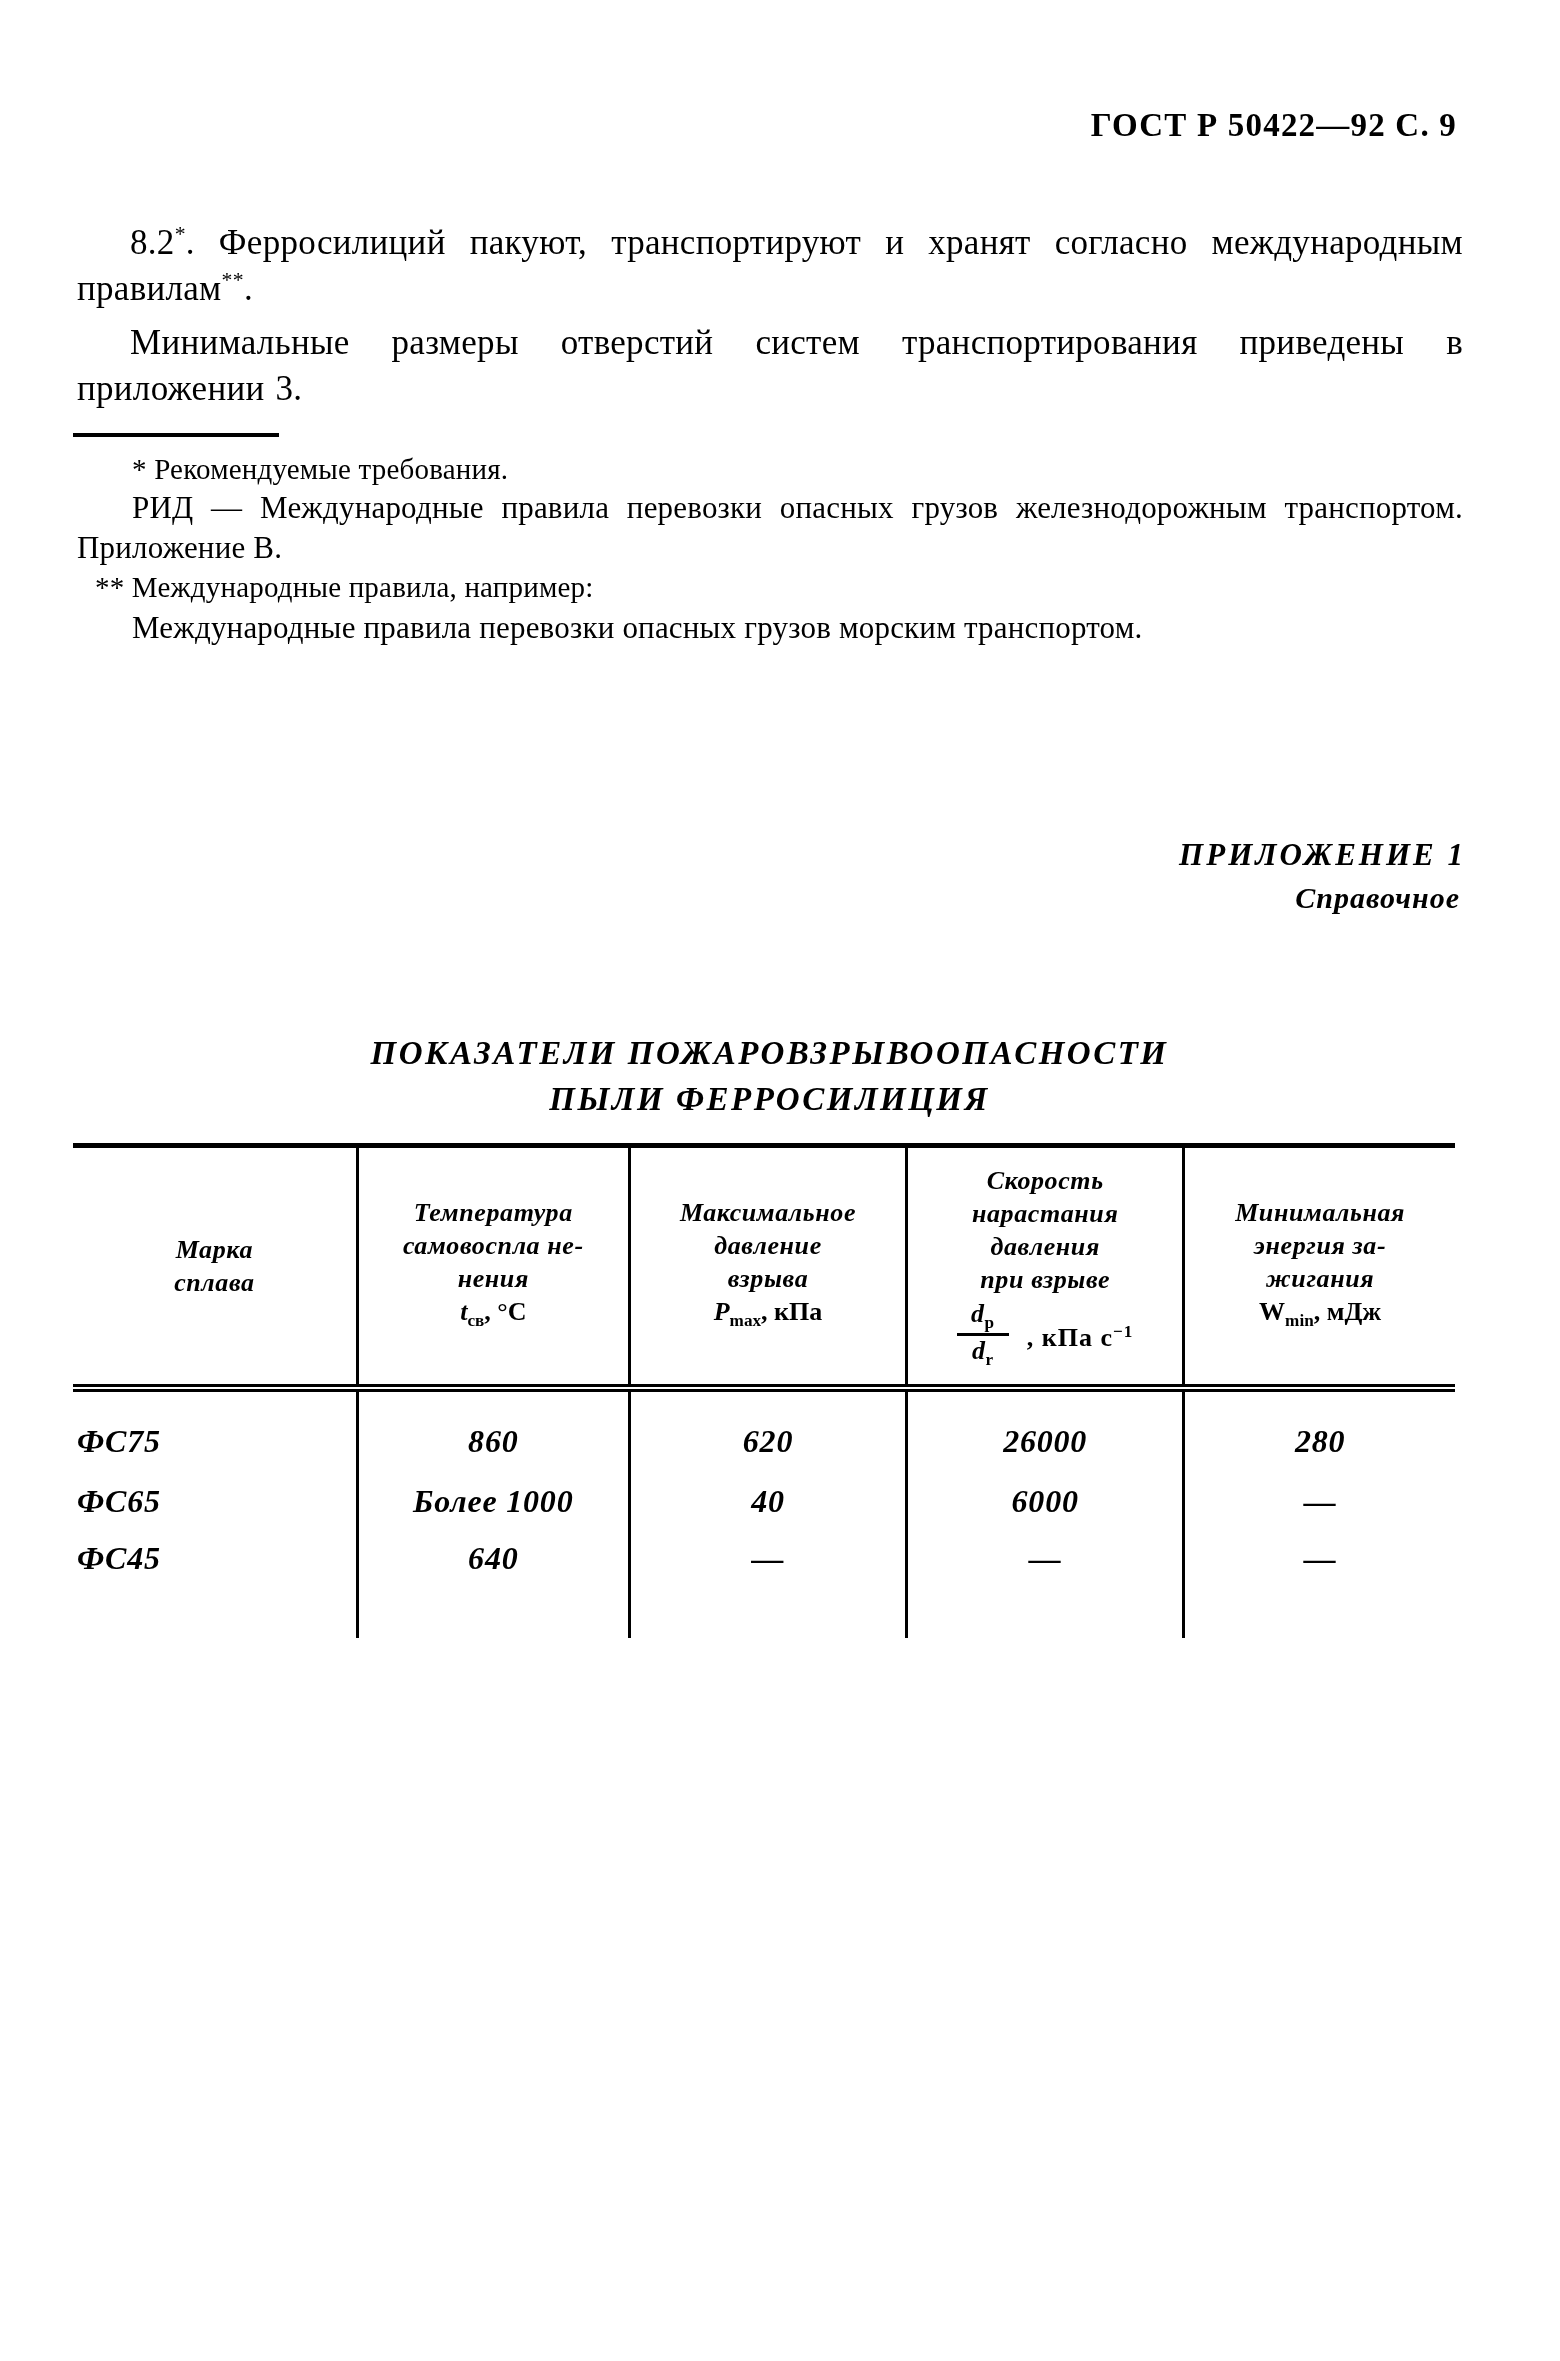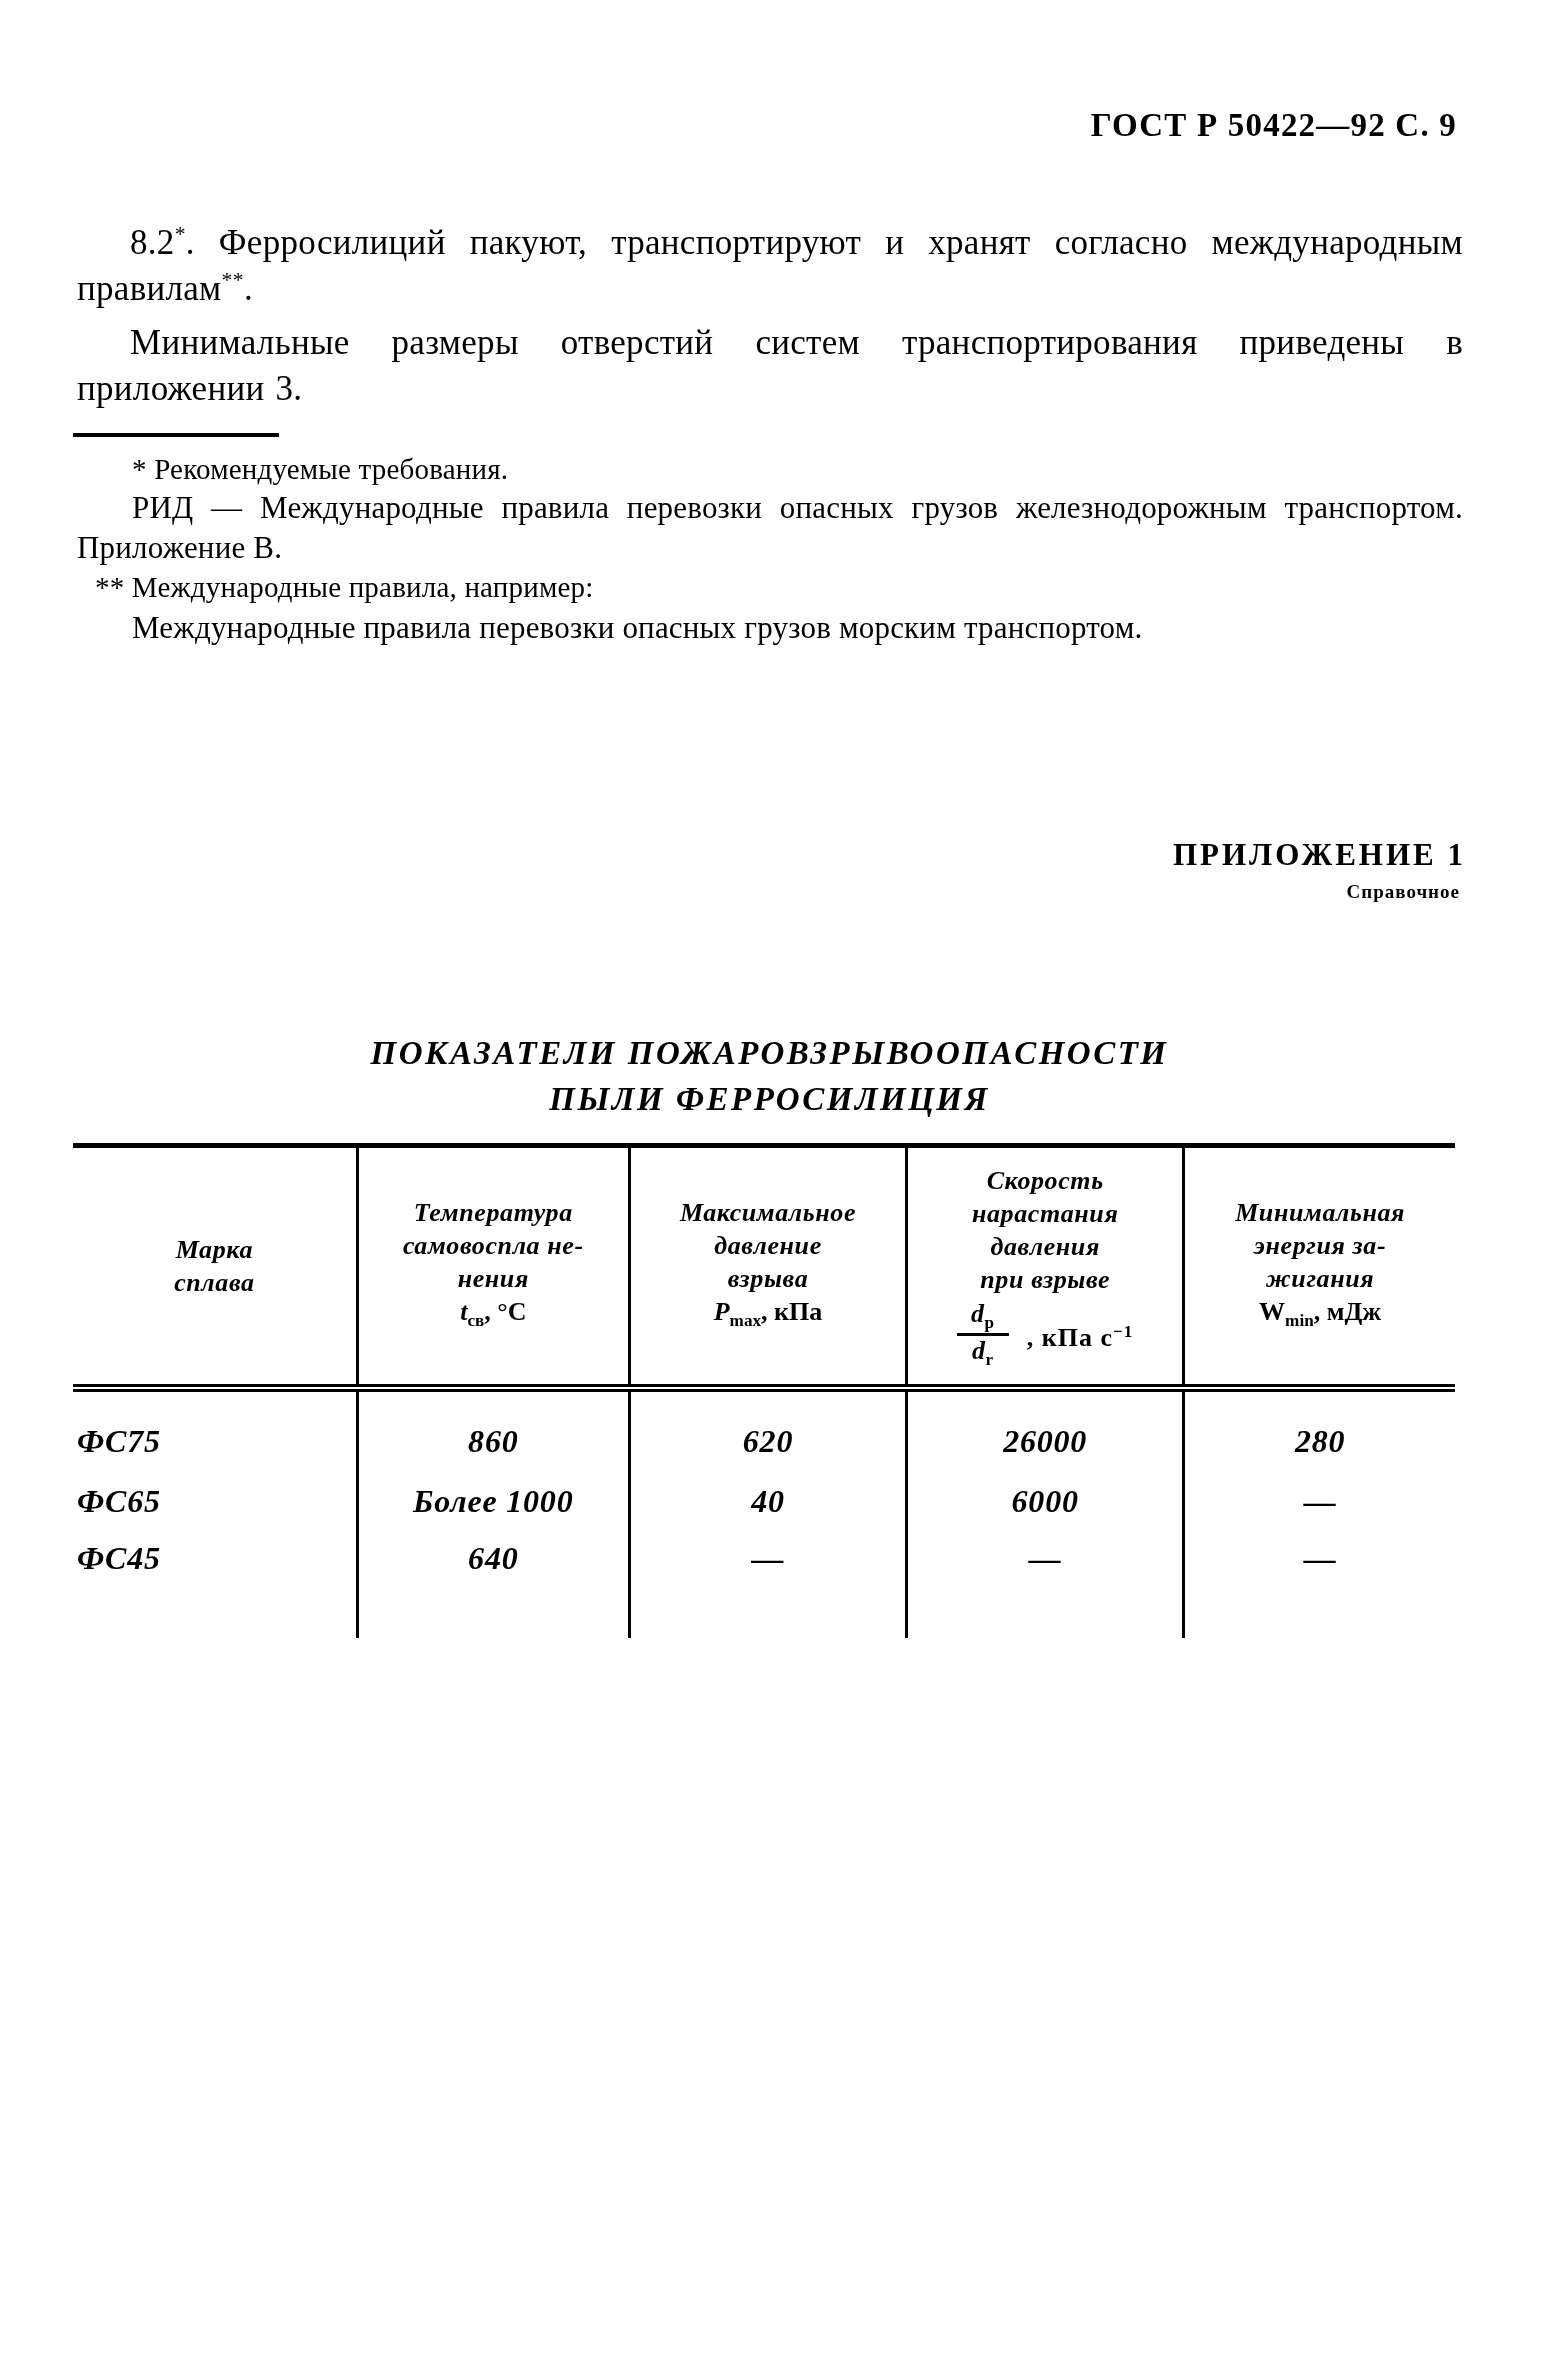--- a/index.html
+++ b/index.html
@@ -99,29 +99,30 @@
     margin-top: 2px;
   }
 
   
   .appendix {
     position: absolute;
     left: 0;
     top: 837px;
     width: 1450px;
     text-align: right;
+    font-style: italic;
     font-weight: bold;
   }
   .appendix .app-title {
     font-size: 31px;
     letter-spacing: 3px;
     display: block;
   }
   .appendix .app-sub {
-    font-size: 19px;
+    font-size: 30px;
     letter-spacing: 1px;
     display: block;
     margin-top: 8px;
     margin-right: 6px;
   }
 
   
   .table-title {
     position: absolute;
     left: 0;

